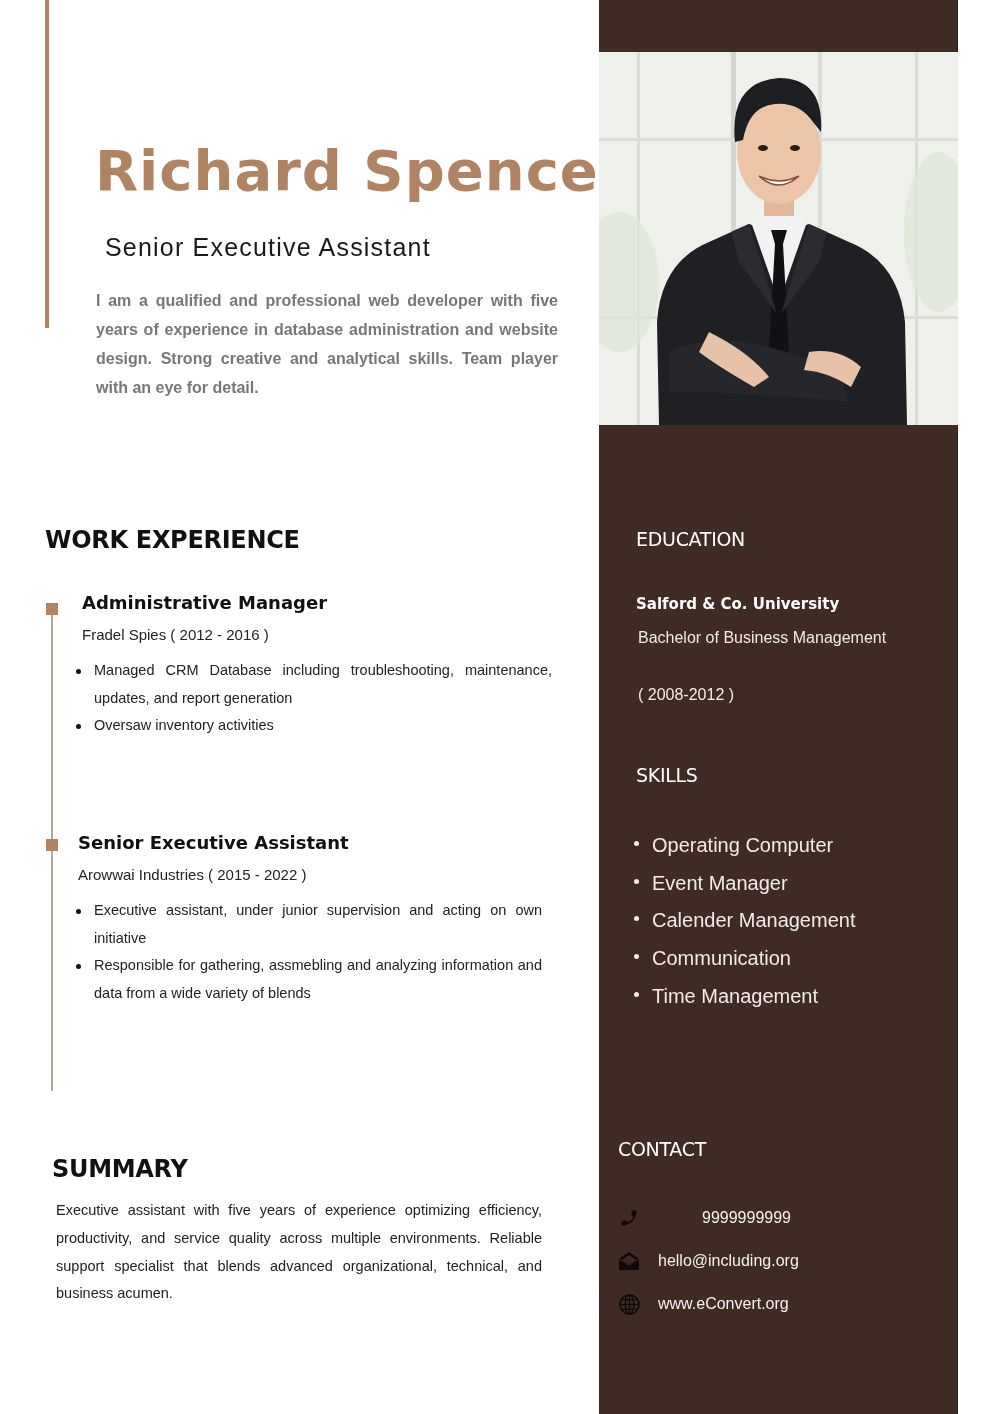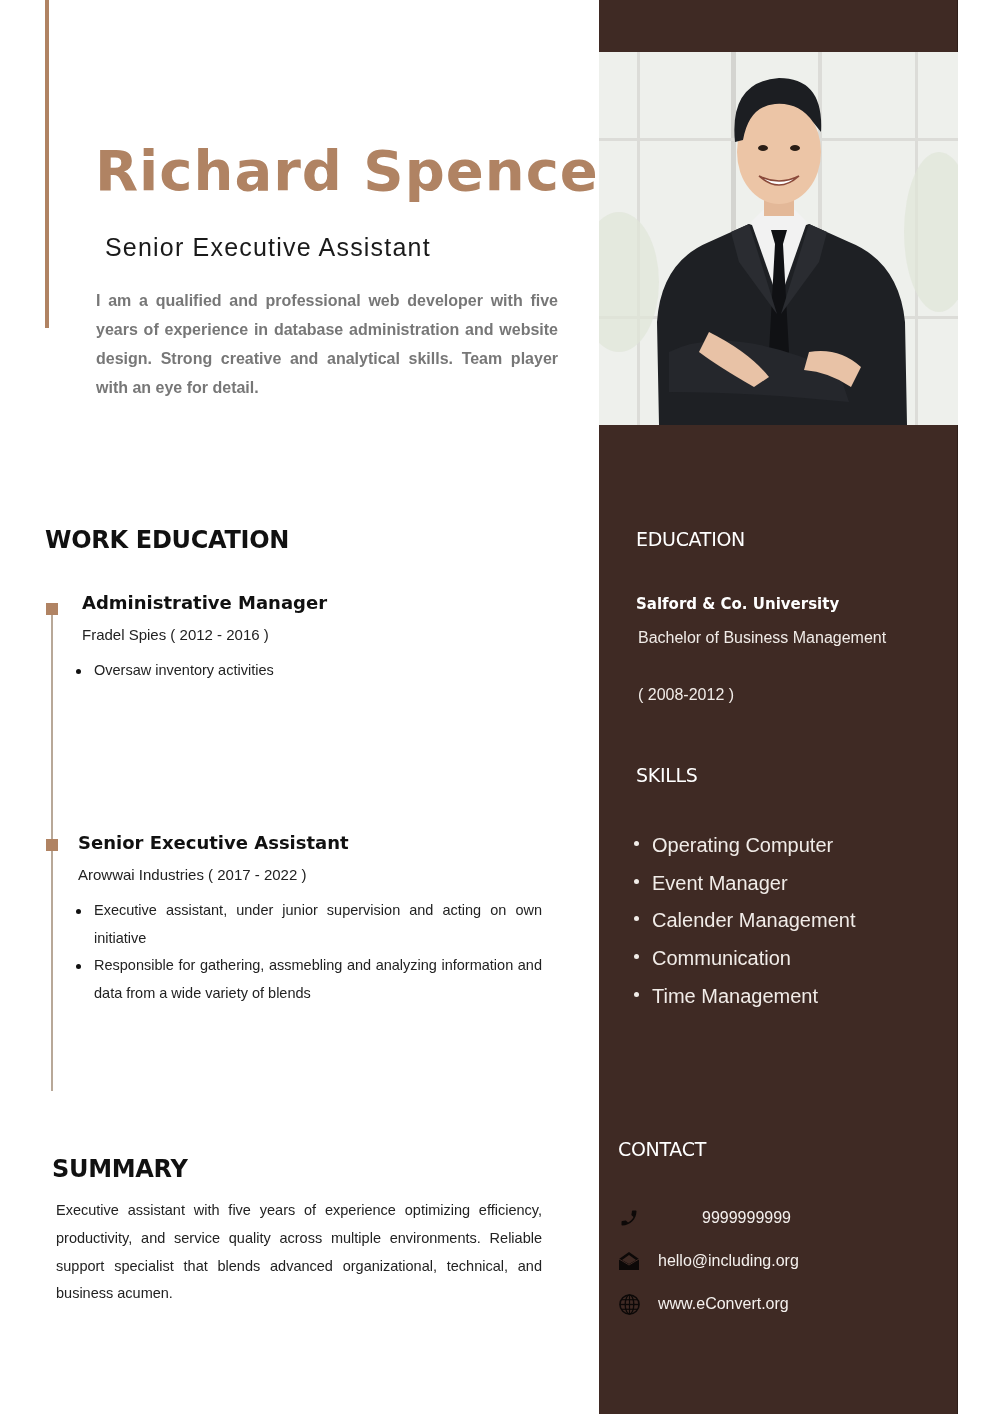--- a/index.html
+++ b/index.html
@@ -50,37 +50,38 @@
   </style>
 </head>
 <body>
 
 <div class="accent-bar"></div>
 
 <h1 class="name">Richard Spencer</h1>
 <div class="role">Senior Executive Assistant</div>
 <p class="intro">I am a qualified and professional web developer with five years of experience in database administration and website design. Strong creative and analytical skills. Team player with an eye for detail.</p>
 
-<h2 class="sec-title work-title">WORK EDUCATION</h2>
+<h2 class="sec-title work-title">WORK EXPERIENCE</h2>
 
 <div class="timeline"></div>
 <div class="marker" style="top:603px"></div>
 <div class="marker" style="top:839px"></div>
 
 <div class="job" style="left:82px; top:592px;">
   <div class="job-title">Administrative Manager</div>
   <div class="job-company">Fradel Spies ( 2012 - 2016 )</div>
   <ul class="job-bullets" style="margin-left:-4px;">
+    <li>Managed CRM Database including troubleshooting, maintenance, updates, and report generation</li>
     <li>Oversaw inventory activities</li>
   </ul>
 </div>
 
 <div class="job" style="left:78px; top:832px;">
   <div class="job-title">Senior Executive Assistant</div>
-  <div class="job-company">Arowwai Industries ( 2017 - 2022 )</div>
+  <div class="job-company">Arowwai Industries ( 2015 - 2022 )</div>
   <ul class="job-bullets" style="margin-left:0px; width:464px;">
     <li>Executive assistant, under junior supervision and acting on own initiative</li>
     <li>Responsible for gathering, assmebling and analyzing information and data from a wide variety of blends</li>
   </ul>
 </div>
 
 <h2 class="sec-title summary-title">SUMMARY</h2>
 <p class="summary-text">Executive assistant with five years of experience optimizing efficiency, productivity, and service quality across multiple environments. Reliable support specialist that blends advanced organizational, technical, and business acumen.</p>
 
 <div class="sidebar"></div>

